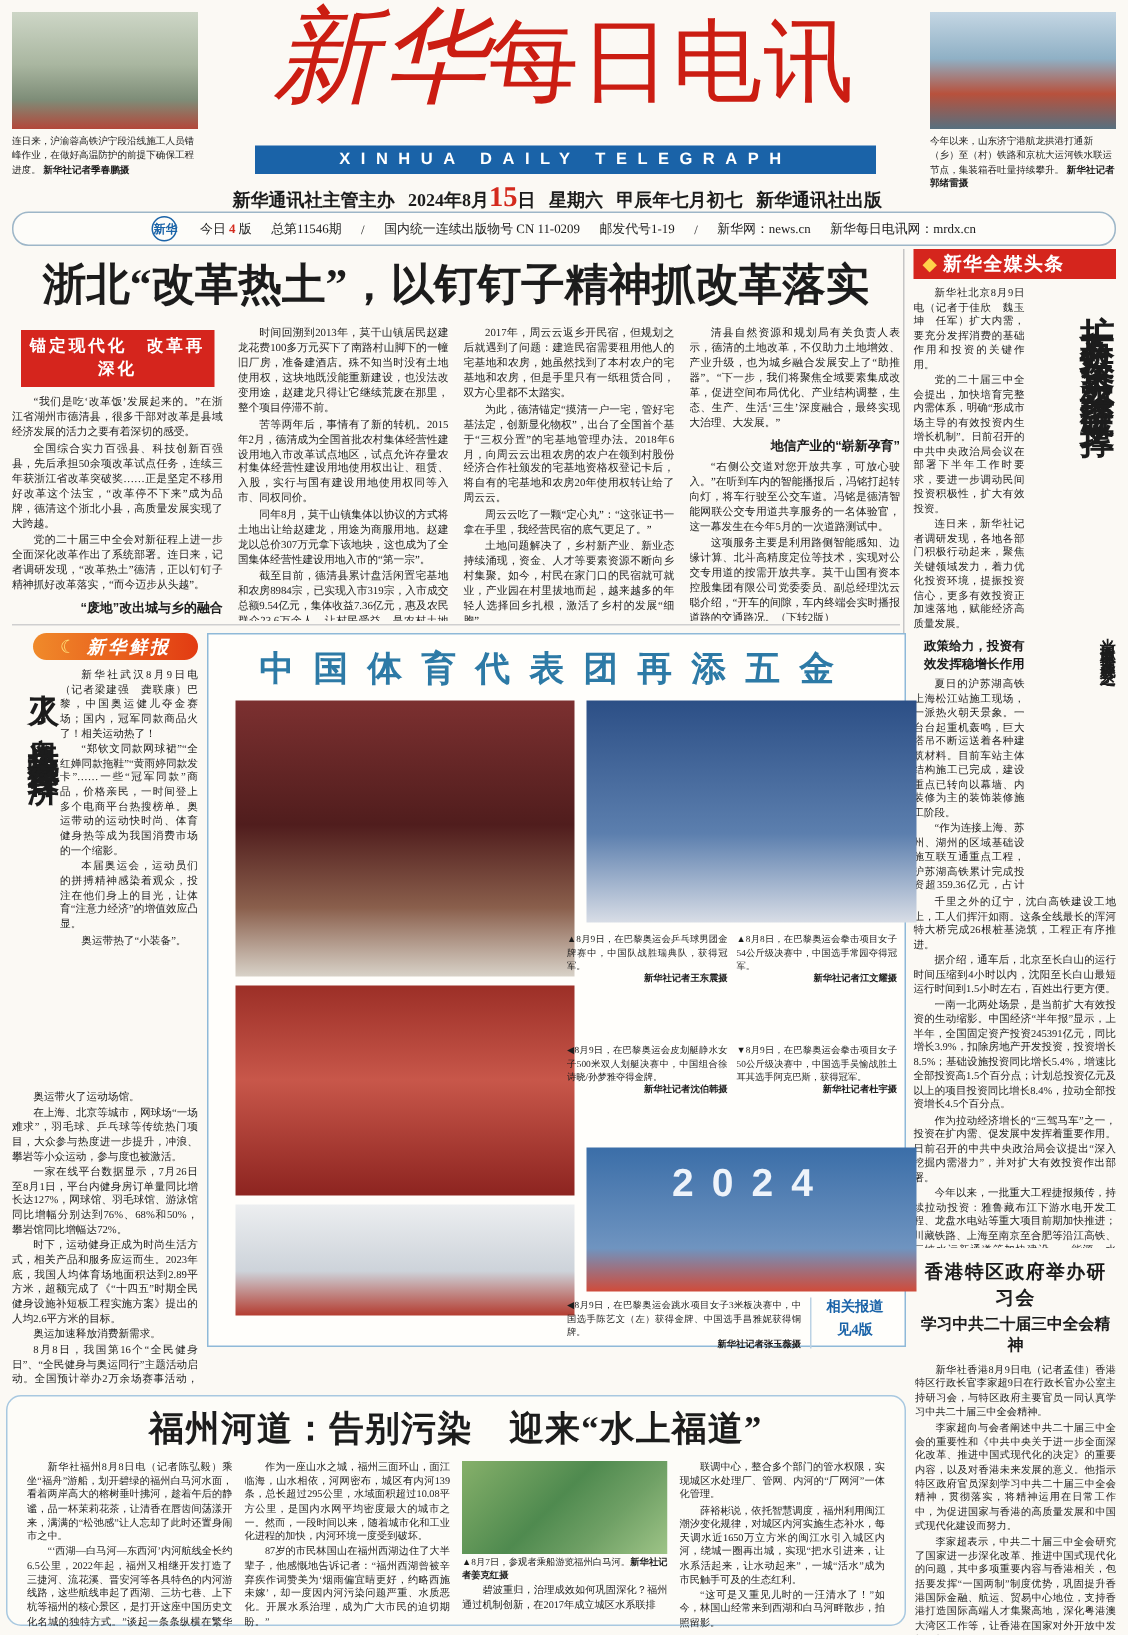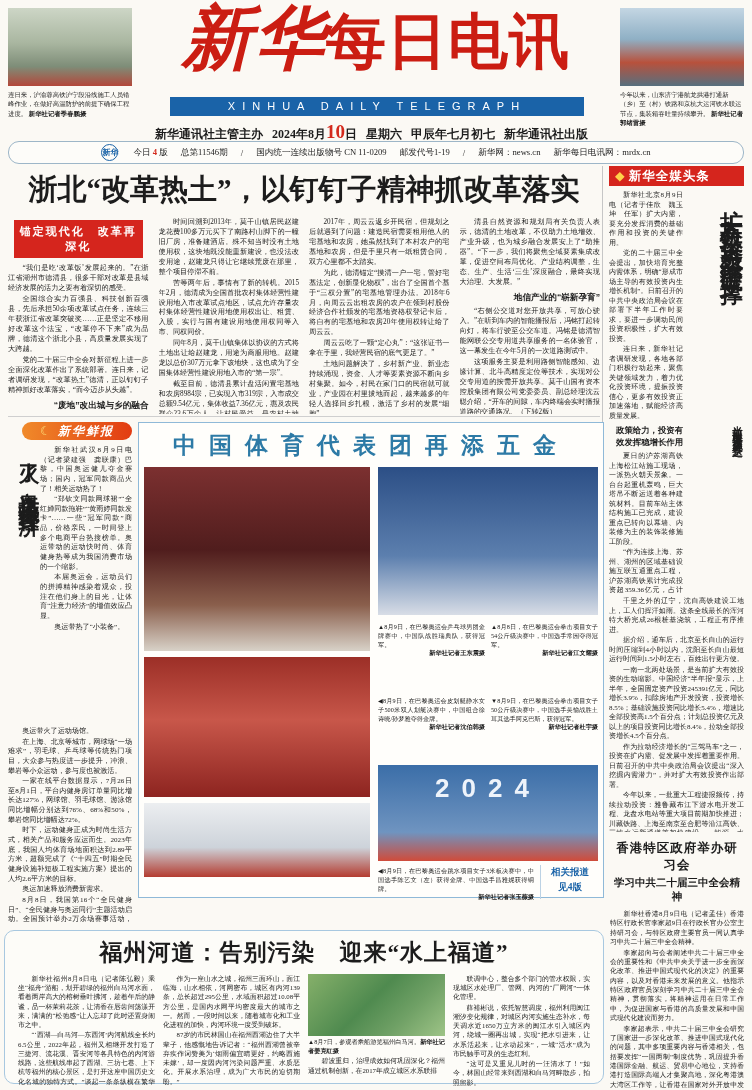--- a/index.html
+++ b/index.html
@@ -13,25 +13,25 @@
   #hdr-photo-left{position:absolute;left:8px;top:8px;width:124px;height:78px;
      background:linear-gradient(180deg,#cdd6c6 0%,#a9b6a0 45%,#7e8d78 75%,#b3473a 100%);}
   #hdr-cap-left{position:absolute;left:8px;top:90px;width:124px;font-size:6.4px;line-height:1.45;}
   #hdr-photo-right{position:absolute;left:620px;top:8px;width:124px;height:78px;
      background:linear-gradient(180deg,#c4d6e3 0%,#8fb0c5 40%,#b8513c 70%,#57707f 100%);}
   #hdr-cap-right{position:absolute;left:620px;top:90px;width:124px;font-size:6.4px;line-height:1.45;}
   .hcap span{text-indent:0;}
   .hcap{text-indent:0;}
   .hcap b{font-family:"Liberation Sans","DejaVu Sans",sans-serif;font-weight:bold;}
   #masthead{position:absolute;left:166px;top:4px;width:420px;text-align:center;color:#cb1d12;
-            font-weight:700;line-height:1;}
+            font-weight:400;line-height:1;}
   #masthead .t1{font-size:70px;font-style:italic;letter-spacing:2px;}
   #masthead .t2{font-size:60px;letter-spacing:1px;}
   #bluebar{position:absolute;left:170px;top:97px;width:414px;height:19px;background:#1a63a8;
-           color:#ffffff;font-family:"Liberation Sans","DejaVu Sans",sans-serif;font-weight:normal;
+           color:#ffffff;font-family:"Liberation Sans","DejaVu Sans",sans-serif;font-weight:bold;
            font-size:11px;letter-spacing:7px;text-align:center;line-height:19px;}
   #dateline{position:absolute;left:144px;top:121px;width:455px;display:flex;align-items:baseline;
             justify-content:center;gap:9px;font-size:12px;font-weight:bold;white-space:nowrap;}
   #dateline .day{color:#d42a1d;font-size:19px;font-weight:bold;}
   #infostrip{position:absolute;left:8px;top:141px;width:734px;height:21px;border:1px solid #9db6c8;
              border-radius:11px;display:flex;align-items:center;justify-content:center;gap:13px;
              font-size:8.6px;background:#fdfcf9;white-space:nowrap;}
   #infostrip .logo{width:15px;height:15px;border:1.5px solid #1a63a8;border-radius:50%;color:#1a63a8;
              font-size:8px;line-height:15px;text-align:center;font-weight:bold;margin-right:2px;flex:0 0 auto;}
   #infostrip .red{color:#d42a1d;font-weight:bold;}
@@ -62,21 +62,21 @@
   #regionD .toprow{display:flex;height:278px;}
   #regionD .vwrap{width:32px;writing-mode:vertical-rl;}
   #regionD .vtitle{font-size:21px;font-weight:900;letter-spacing:3px;line-height:1.05;}
   #regionD .dtext{flex:1;font-size:7.1px;line-height:1.36;overflow:hidden;}
   #regionD .dbody{font-size:7.1px;line-height:1.36;height:196px;overflow:hidden;margin-top:3px;}
   
   #regionE{position:absolute;left:138px;top:422px;width:466px;height:476px;border:1px solid #8fb9d8;
            background:#fffefb;box-sizing:border-box;padding:5px;}
   #sports-headline{color:#2d7aa6;font-size:23px;font-weight:900;text-align:center;letter-spacing:13px;margin:2px 0 6px 0;}
   #mosaic{position:relative;width:454px;height:436px;}
-  #mosaic .ph{position:absolute;}
+  #mosaic .ph{position:absolute;margin-left:13px;}
   #ph-tennis{left:0;top:0;width:226px;height:184px;background:linear-gradient(180deg,#7c3030 0%,#501d1d 45%,#8a5f4c 75%,#d8d2c8 100%);}
   #ph-boxer54{left:234px;top:0;width:220px;height:148px;background:linear-gradient(180deg,#2c4f86 0%,#5c7fae 60%,#d8dde6 100%);}
   #ph-canoe{left:0;top:190px;width:226px;height:140px;background:linear-gradient(180deg,#9c2f27 0%,#c8574a 45%,#8d2420 100%);}
   #ph-podium{left:234px;top:298px;width:220px;height:96px;background:linear-gradient(180deg,#3b6ea8 0%,#6f94c0 70%,#d04b3a 100%);}
   #ph-podium .yr{color:#eef3fa;font-size:26px;letter-spacing:12px;font-weight:bold;text-align:center;margin-top:8px;
                  font-family:"Liberation Sans","DejaVu Sans",sans-serif;}
   #ph-divers{left:0;top:336px;width:226px;height:74px;background:linear-gradient(180deg,#eceef0 0%,#cdd3da 60%,#b43c30 100%);}
   .capbox{position:absolute;width:107px;font-size:6.2px;line-height:1.42;}
   .capbox p{text-indent:0;}
   .capbox b{font-family:"Liberation Sans","DejaVu Sans",sans-serif;display:block;text-align:right;}
@@ -111,21 +111,21 @@
     <b>新华社记者季春鹏摄</b>
   </div>
 
   <div id="masthead">
     <span class="t1">新华</span><span class="t2">每日电讯</span>
   </div>
   <div id="bluebar">XINHUA DAILY TELEGRAPH</div>
 
   <div id="dateline">
     <span>新华通讯社主管主办</span>
-    <span><span>2024年8月</span><span class="day">10</span><span>日</span></span>
+    <span><span>2024年8月</span><span class="day">15</span><span>日</span></span>
     <span>星期六</span>
     <span>甲辰年七月初七</span>
     <span>新华通讯社出版</span>
   </div>
 
   <div id="hdr-photo-right" class="photo"></div>
   <div id="hdr-cap-right" class="hcap">
     <span>今年以来，山东济宁港航龙拱港打通新（乡）至（村）铁路和京杭大运河铁水联运节点，集装箱吞吐量持续攀升。</span>
     <b>新华社记者郭绪雷摄</b>
   </div>

